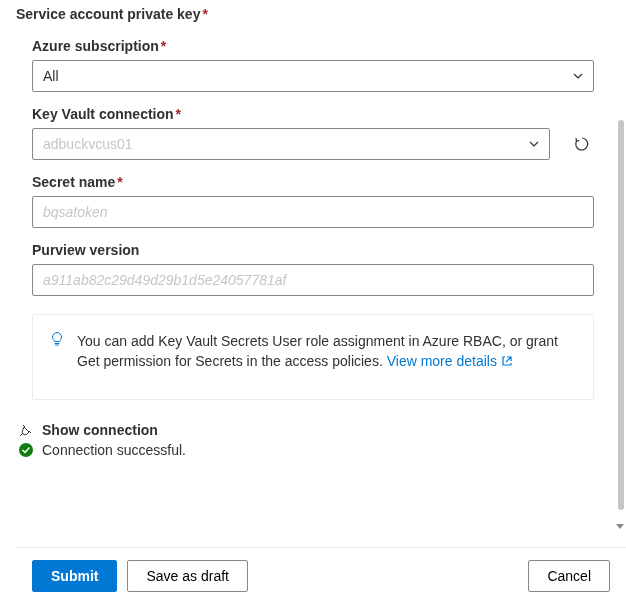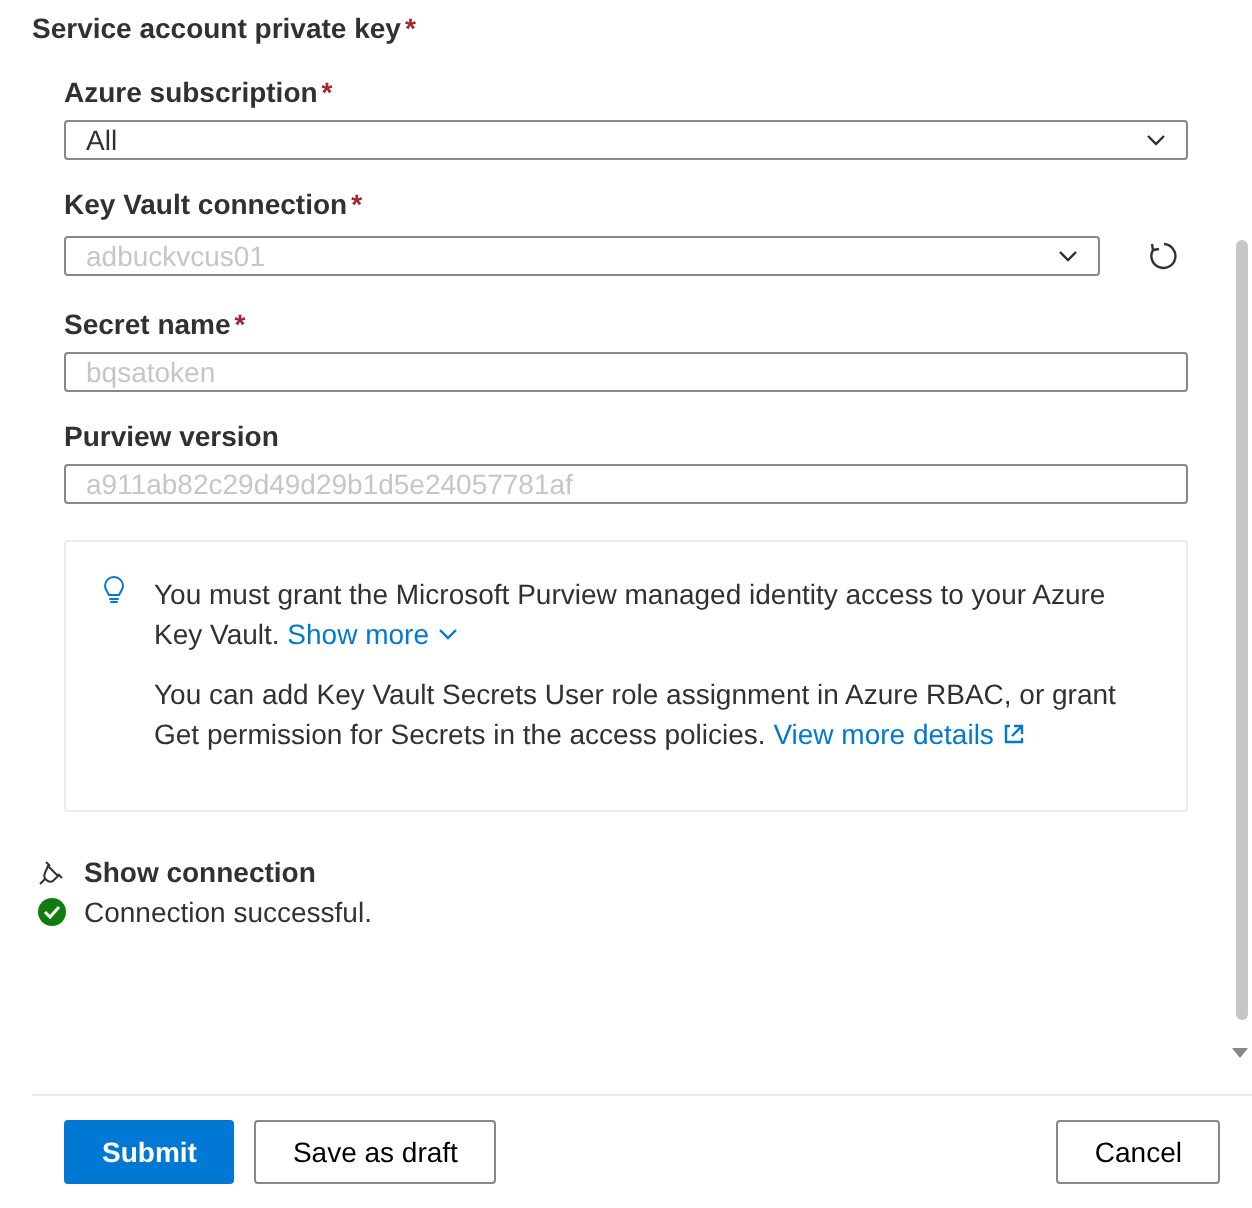--- a/index.html
+++ b/index.html
@@ -38,30 +38,30 @@
     }
     .select-wrap, .input-wrap {
       position: relative;
       display: flex;
       align-items: center;
     }
     .select-box, .text-input {
       width: 100%;
       border: 1px solid #8a8886;
       border-radius: 2px;
-      height: 20px;
+      height: 32px;
       padding: 0 30px 0 10px;
       font-size: 14px;
       background: #fff;
       color: #323130;
       font-family: inherit;
     }
     .select-box { cursor: pointer; text-align: left; display: flex; align-items: center; }
     .text-input.ghost { color: #c8c6c4; }
-    .text-input { padding-right: 24px; }
+    .text-input { padding-right: 24px; font-style: italic; }
     .chevron {
       position: absolute;
       right: 10px;
       top: 50%;
       transform: translateY(-50%);
       pointer-events: none;
     }
     .kv-row { display: flex; align-items: center; gap: 20px; }
     .kv-row .select-wrap { flex: 1; }
     .refresh-btn {
@@ -214,30 +214,20 @@
       <input type="text" class="text-input ghost" value="a911ab82c29d49d29b1d5e24057781af" style="">
     </div>
 
     <div class="info-callout">
       <span class="bulb">
         <svg width="16" height="16" viewBox="0 0 16 16">
             <path d="M8 1.5 A4.5 4.5 0 0 1 12.5 6 C12.5 8 11 9 10.5 10.5 L5.5 10.5 C5 9 3.5 8 3.5 6 A4.5 4.5 0 0 1 8 1.5 Z M6 12.5 L10 12.5 M6.5 14 L9.5 14" stroke="#0078d4" stroke-width="1" fill="none" stroke-linecap="round"></path>
           </svg>
       </span>
       <p>
-        <span>You must grant the Microsoft Purview managed identity access to your Azure Key Vault. </span><span class="link link-inline">
-            <span>Show more</span>
-            <span>
-              <svg width="12" height="12" viewBox="0 0 12 12">
-                <path d="M2 4 L6 8 L10 4" stroke="#0078d4" stroke-width="1.2" fill="none"></path>
-              </svg>
-            </span>
-          </span>
-      </p>
-      <p>
         <span>You can add Key Vault Secrets User role assignment in Azure RBAC, or grant Get permission for Secrets in the access policies. </span><span class="link link-inline">
             <span>View more details</span>
             <span>
               <svg width="12" height="12" viewBox="0 0 12 12">
                 <path d="M4 2 H2 V10 H10 V8 M6 2 H10 V6 M10 2 L5 7" stroke="#0078d4" stroke-width="1.2" fill="none"></path>
               </svg>
             </span>
           </span>
       </p>
     </div>

